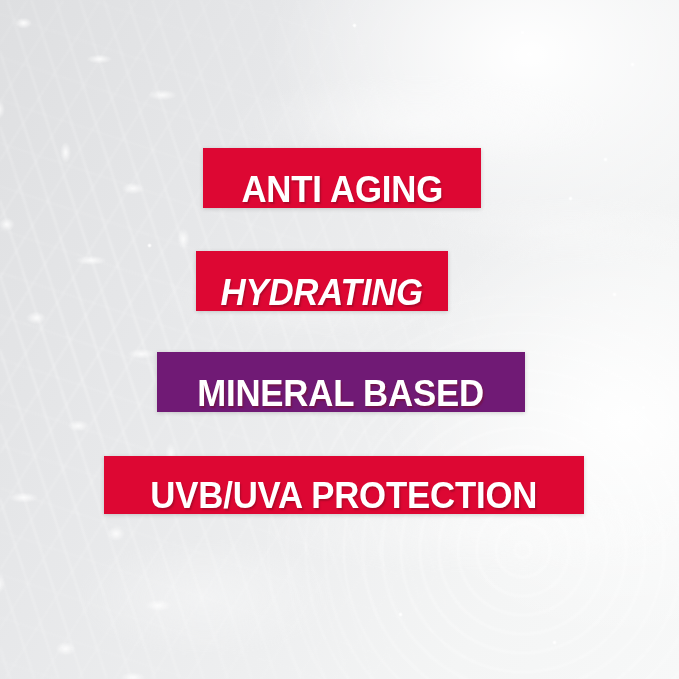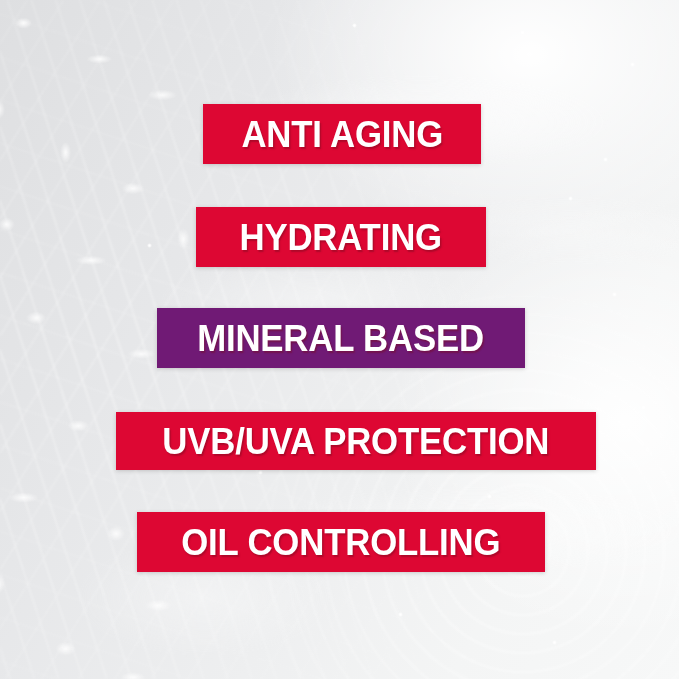--- a/index.html
+++ b/index.html
@@ -109,24 +109,25 @@
   }
 
   
   #benefits-list {
     position:absolute; inset:0;
   }
 
   .benefit-banner {
     position:absolute;
     display:flex;
-    align-items:center;
+    align-items:flex-end;
     justify-content:center;
     background:#dd0733;
     box-shadow:0 1px 4px rgba(60,60,60,.22);
+    margin-top:44px;
   }
 
   .benefit-label {
     color:#ffffff;
     font-family:"Liberation Sans", sans-serif;
     font-weight:bold;
     font-size:37px;
     line-height:1;
     letter-spacing:-0.2px;
     white-space:nowrap;
@@ -157,27 +158,24 @@
       <i style="left: 258px; top: 470px;"></i>
       <i style="left: 641px; top: 405px;"></i>
       <i style="left: 147px; top: 243px;"></i>
       <i style="left: 612px; top: 292px;"></i>
     </div>
 
   <div id="benefits-list">
       <div class="benefit-banner" style="left: 203px; top: 104px; width: 278px; height: 60px; background: rgb(221, 7, 51);">
         <span class="benefit-label" style="color: rgb(255, 255, 255); font-size: 37px;">ANTI AGING</span>
       </div>
-      <div class="benefit-banner" style="left: 196px; top: 207px; width: 290px; height: 60px; background: rgb(221, 7, 51);">
+      <div class="benefit-banner" style="left: 196px; top: 207px; width: 252px; height: 60px; background: rgb(221, 7, 51); font-style: italic;">
         <span class="benefit-label" style="color: rgb(255, 255, 255); font-size: 37px;">HYDRATING</span>
       </div>
       <div class="benefit-banner" style="left: 157px; top: 308px; width: 368px; height: 60px; background: #701a75;">
         <span class="benefit-label" style="color: rgb(255, 255, 255); font-size: 37px;">MINERAL BASED</span>
       </div>
-      <div class="benefit-banner" style="left: 116px; top: 412px; width: 480px; height: 58px; background: rgb(221, 7, 51);">
+      <div class="benefit-banner" style="left: 104px; top: 412px; width: 480px; height: 58px; background: rgb(221, 7, 51);">
         <span class="benefit-label" style="color: rgb(255, 255, 255); font-size: 37px;">UVB/UVA PROTECTION</span>
-      </div>
-      <div class="benefit-banner" style="left: 137px; top: 512px; width: 408px; height: 60px; background: rgb(221, 7, 51);">
-        <span class="benefit-label" style="color: rgb(255, 255, 255); font-size: 37px;">OIL CONTROLLING</span>
       </div>
     </div>
 
 </div>
 
 </body></html>

